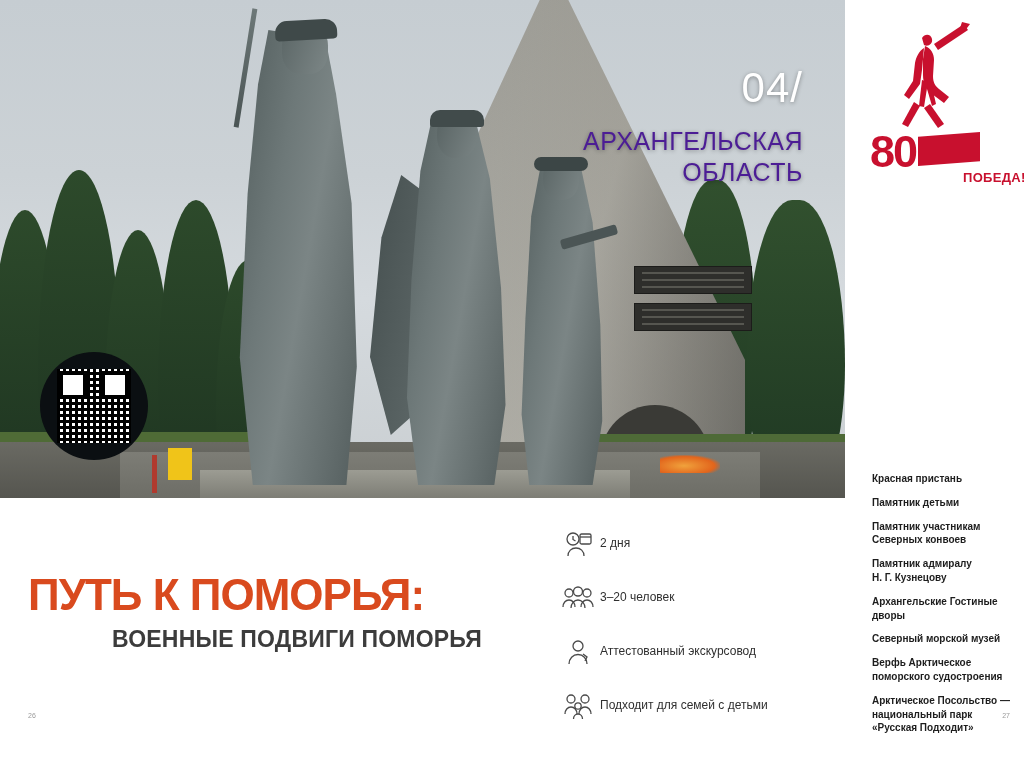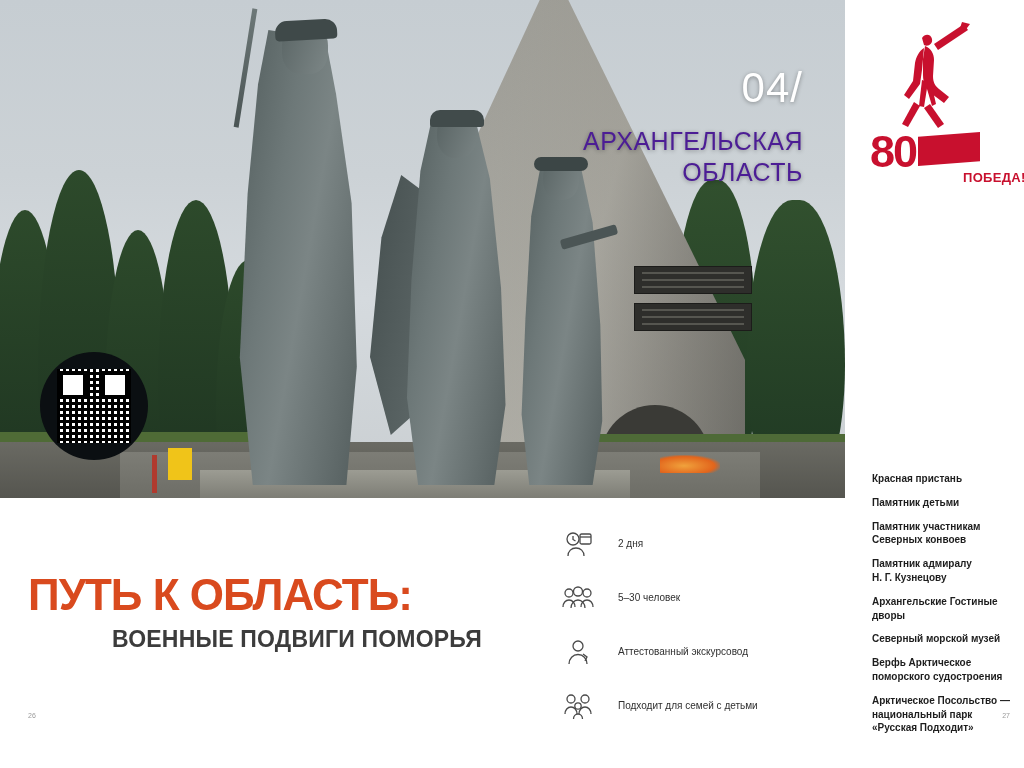--- a/index.html
+++ b/index.html
@@ -234,22 +234,22 @@
     display: flex; align-items: center;
     height: 47px; margin-bottom: 7px;
   }
   .feature-icon {
     width: 40px; height: 34px;
     display: flex; align-items: center; justify-content: center;
     color: #4a4a4a;
     flex: 0 0 40px;
   }
   .feature-label {
-    font-size: 10px; color: #2f2f2f; line-height: 1.35;
-    margin-left: 20px; font-weight: 400;
+    font-size: 12px; color: #2f2f2f; line-height: 1.35;
+    margin-left: 2px; font-weight: 400;
   }
 
   
   .sights {
     position: absolute; left: 860px; top: 472px;
     width: 150px;
   }
   .sight {
     font-size: 10px; color: #1d1d1d; font-weight: 700;
     line-height: 1.38; margin-bottom: 10px;
@@ -358,21 +358,21 @@
         <path d="M52 82 l14 20 -6 4 -14-20 z"></path>
         <path d="M56 22 L86 2 l4 6 -30 20 z"></path>
         <path d="M84 0 l8 2 -6 8 -4-4 z"></path>
       </g>
     </svg>
     <div class="logo-80">80</div>
     <div class="logo-ribbon"></div>
     <div class="logo-word">ПОБЕДА!</div>
   </div>
 
-  <div class="title-main">ПУТЬ К ОБЛАСТЬ:</div>
+  <div class="title-main">ПУТЬ К ПОМОРЬЯ:</div>
   <div class="title-sub">ВОЕННЫЕ ПОДВИГИ ПОМОРЬЯ</div>
 
   <div class="features">
 
     <div class="feature">
       <div class="feature-icon">
         <svg width="30" height="26" viewBox="0 0 30 26" fill="none" stroke="#4a4a4a" stroke-width="1.3">
           <circle cx="10" cy="8" r="6"></circle>
             <path d="M10 5v3.5l2.5 1.5"></path>
           <rect x="17" y="3" width="11" height="10" rx="1.5"></rect>
@@ -387,21 +387,21 @@
       <div class="feature-icon">
         <svg width="32" height="26" viewBox="0 0 32 26" fill="none" stroke="#4a4a4a" stroke-width="1.3">
           <circle cx="7" cy="8" r="4"></circle>
             <circle cx="16" cy="6.5" r="4.5"></circle>
             <circle cx="25" cy="8" r="4"></circle>
           <path d="M1 22c0-4 2.5-7 6-7s6 3 6 7"></path>
           <path d="M9 23c0-4.5 3-8 7-8s7 3.5 7 8"></path>
           <path d="M19 22c0-4 2.5-7 6-7s6 3 6 7"></path>
         </svg>
       </div>
-      <div class="feature-label">5–30 человек</div>
+      <div class="feature-label">3–20 человек</div>
     </div>
 
     <div class="feature">
       <div class="feature-icon">
         <svg width="28" height="28" viewBox="0 0 28 28" fill="none" stroke="#4a4a4a" stroke-width="1.3">
           <circle cx="14" cy="8" r="5"></circle>
           <path d="M5 26c0-5.5 4-9.5 9-9.5s9 4 9 9.5"></path>
           <path d="M19 16l4 3-2 4"></path>
         </svg>
       </div>

